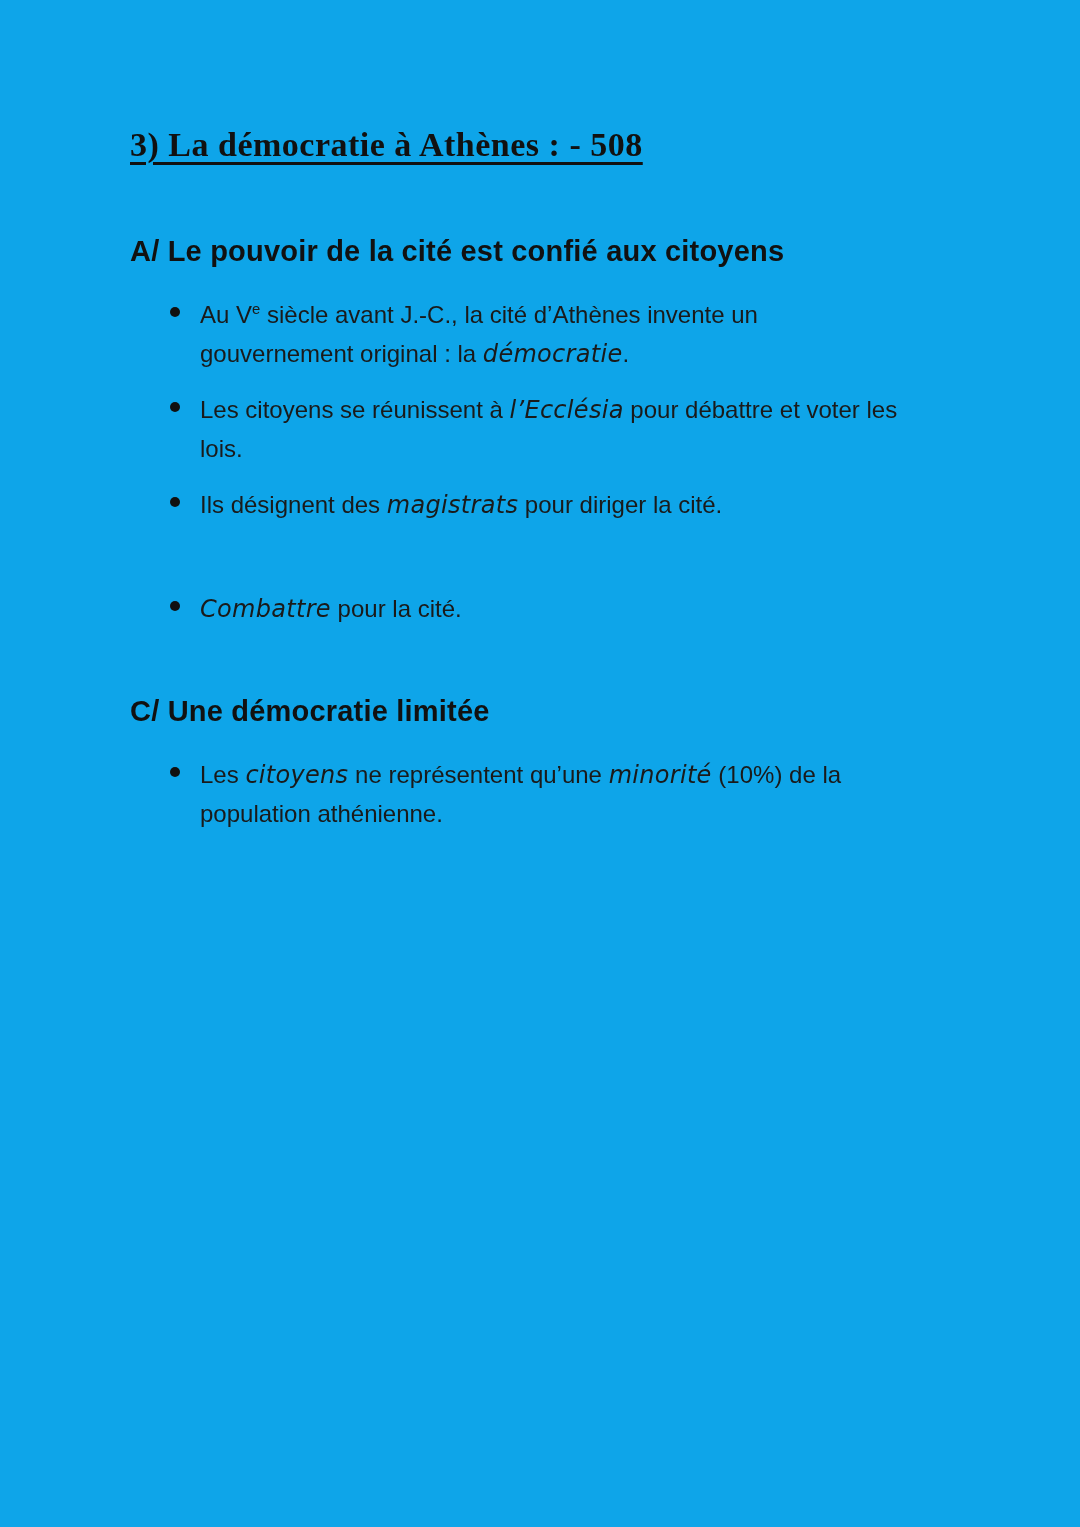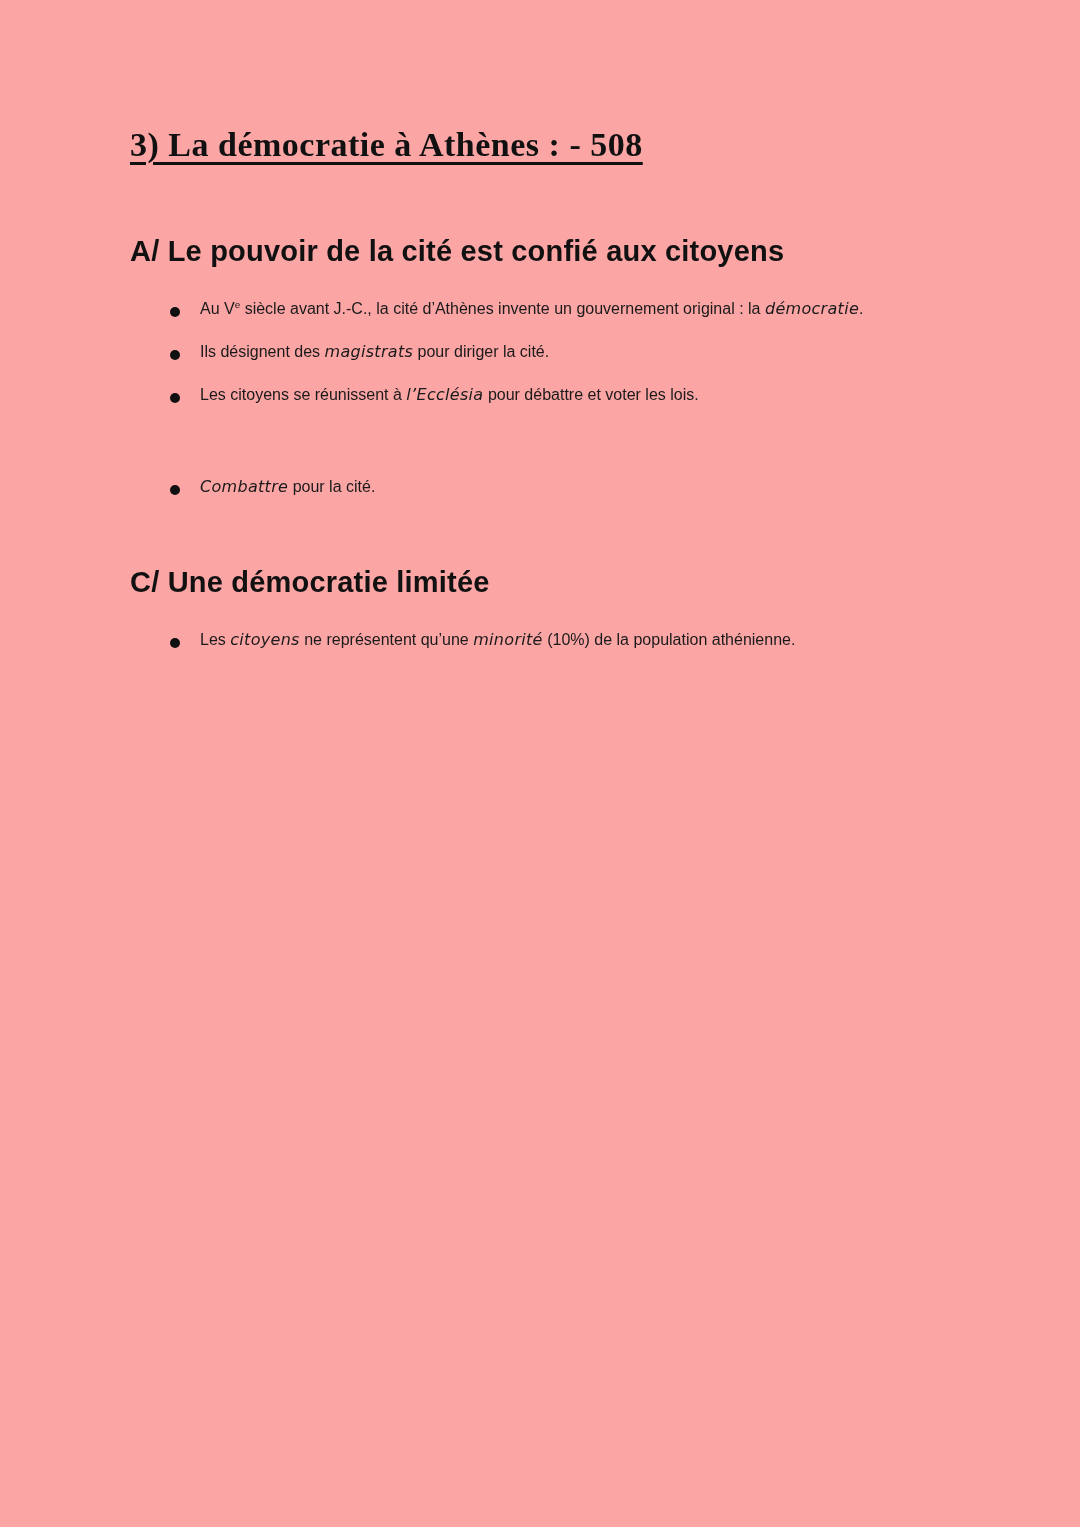--- a/index.html
+++ b/index.html
@@ -6,21 +6,21 @@
   * { box-sizing: border-box; }
   html, body {
     margin: 0;
     padding: 0;
     background: #ffffff;
   }
   .page {
     width: 1080px;
     min-height: 1527px;
     margin: 0 auto;
-    background: #fca5a5;
+    background: #0ea5e9;
     color: #1a1a1a;
     padding: 126px 128px 60px 130px;
   }
   .doc-title {
     font-family: "Liberation Serif", serif;
     font-weight: 700;
     font-size: 34px;
     letter-spacing: 0.5px;
     color: #111111;
     margin: 0 0 54px 0;
@@ -48,21 +48,21 @@
     list-style: none;
     margin: 0 0 66px 0;
     padding: 0 0 0 40px;
   }
   .bullet-item {
     position: relative;
     padding-left: 30px;
     margin: 0 0 17px 0;
     max-width: 742px;
     font-family: "Liberation Sans", sans-serif;
-    font-size: 16px;
+    font-size: 24px;
     line-height: 1.62;
     color: #1a1a1a;
   }
   .bullet-item::before {
     content: "";
     position: absolute;
     left: 0;
     top: 11px;
     width: 10px;
     height: 10px;
@@ -85,22 +85,22 @@
 
 <div class="page">
   <div class="title-row">
     <h1 class="doc-title">3) La démocratie à Athènes : - 508</h1>
   </div>
   <div class="sections">
       <section class="doc-section">
         <h2 class="section-heading"><span class="seg-normal">A/ Le pouvoir de la cité est confié aux citoyens</span></h2>
         <ul class="bullet-list">
           <li class="bullet-item"><span class="seg-normal">Au V</span><sup class="seg-sup">e</sup><span class="seg-normal"> siècle avant J.-C., la cité d’Athènes invente un gouvernement original : la </span><span class="seg-script">démocratie</span><span class="seg-normal">.</span></li>
+          <li class="bullet-item"><span class="seg-normal">Les citoyens se réunissent à </span><span class="seg-script">l’Ecclésia</span><span class="seg-normal"> pour débattre et voter les lois.</span></li>
           <li class="bullet-item"><span class="seg-normal">Ils désignent des </span><span class="seg-script">magistrats</span><span class="seg-normal"> pour diriger la cité.</span></li>
-          <li class="bullet-item"><span class="seg-normal">Les citoyens se réunissent à </span><span class="seg-script">l’Ecclésia</span><span class="seg-normal"> pour débattre et voter les lois.</span></li>
         </ul>
       </section>
       <section class="doc-section">
         <ul class="bullet-list">
           <li class="bullet-item"><span class="seg-script">Combattre</span><span class="seg-normal"> pour la cité.</span></li>
         </ul>
       </section>
       <section class="doc-section">
         <h2 class="section-heading"><span class="seg-normal">C/ Une démocratie limitée</span></h2>
         <ul class="bullet-list">

